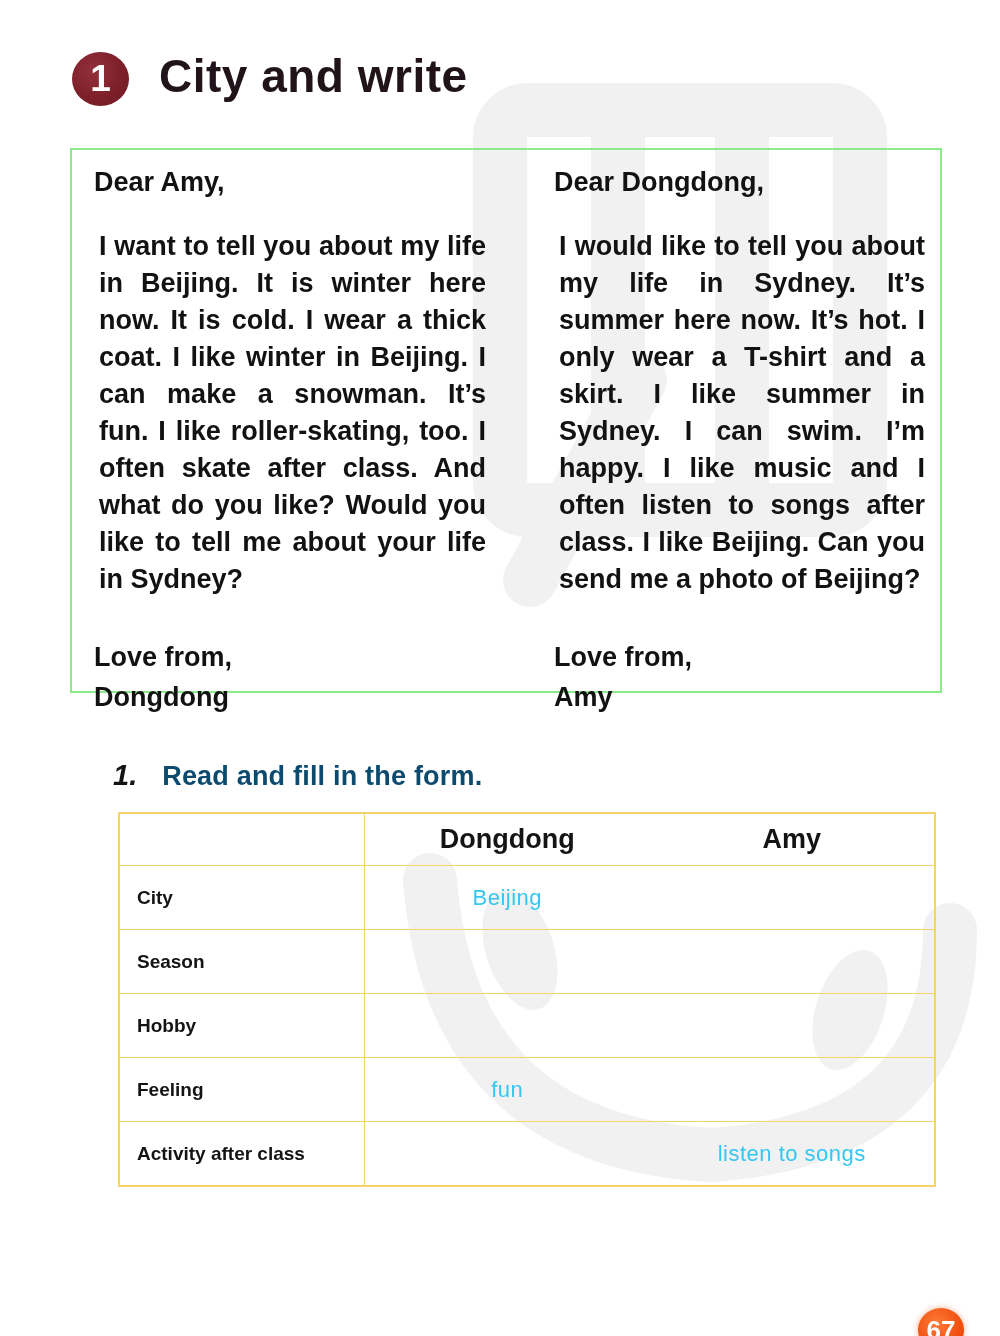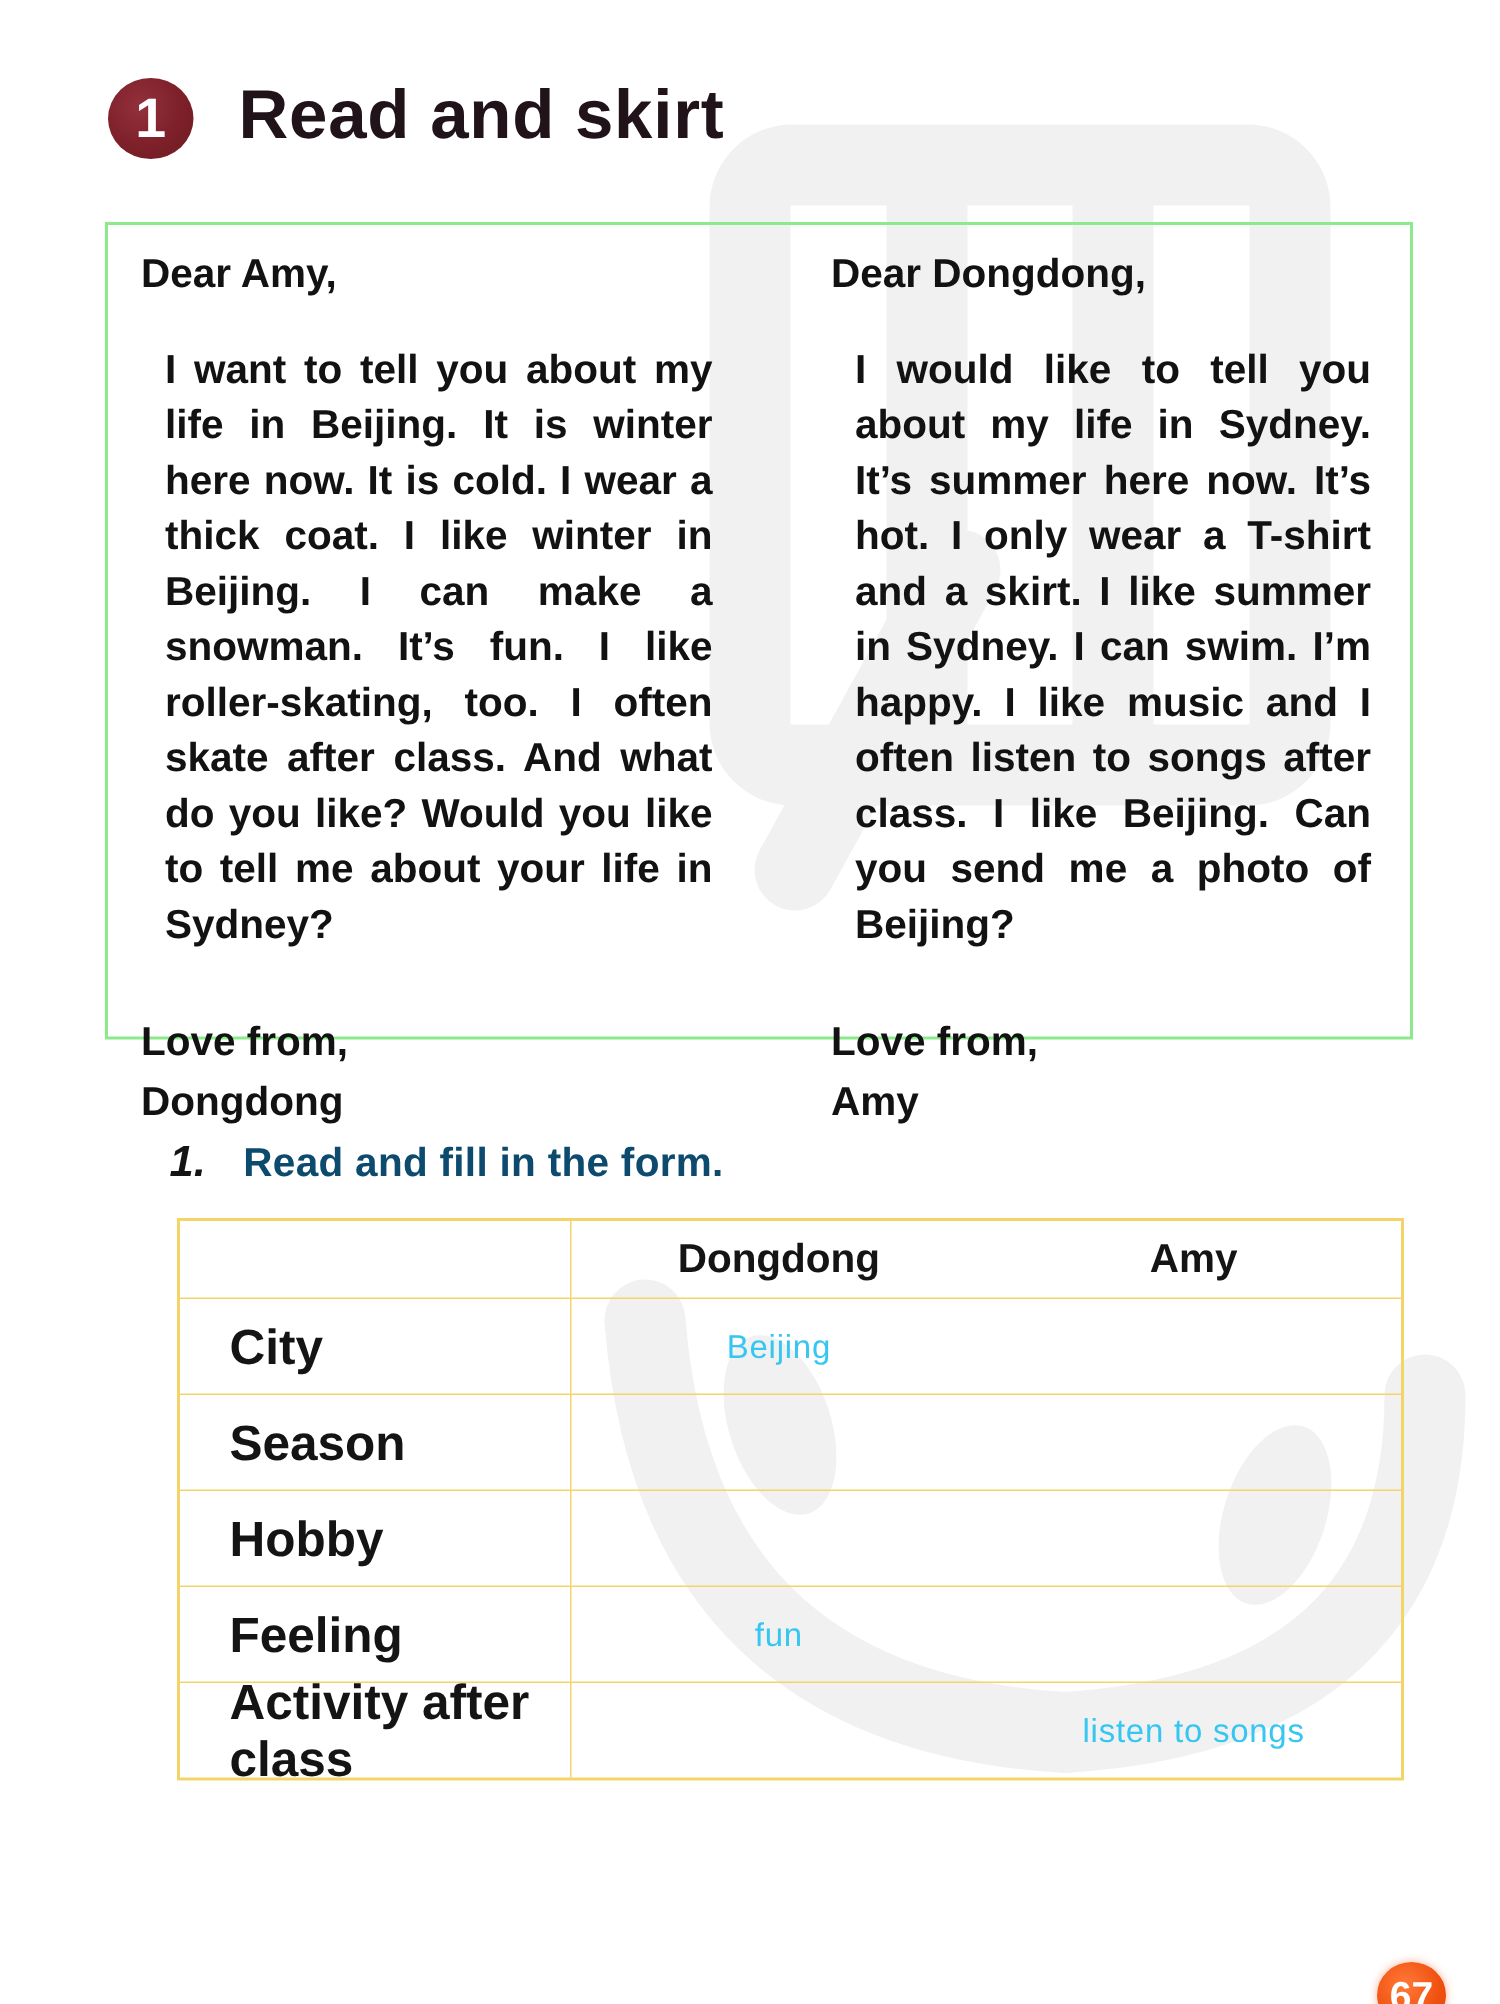--- a/index.html
+++ b/index.html
@@ -23,37 +23,37 @@
   }
   
   .letterbox{
     position:absolute;left:70px;top:148px;width:872px;height:545px;z-index:1;
     border:2.5px solid #8ce98c;box-sizing:border-box;background:transparent;
   }
   .letter{position:absolute;top:14px;font-size:27px;line-height:37px;font-weight:bold;color:#121212;}
   .letter.left{left:22px;width:397px;}
   .letter.right{left:482px;width:376px;}
   .letter .salutation{margin:0 0 27px 0;}
-  .letter .body{margin:16px;text-align:justify;}
+  .letter .body{margin:5px;text-align:justify;}
   .letter .closing{margin:39px 0 0 0;line-height:40px;}
   
   .exline{position:absolute;left:113px;top:759px;display:flex;align-items:baseline;z-index:2;}
   .exline .num{font-size:29px;font-weight:bold;font-style:italic;color:#141414;}
   .exline .instr{font-size:27px;font-weight:bold;margin-left:25px;color:#0c4a6e;letter-spacing:0.2px;}
   
   .ftable{
     position:absolute;left:118px;top:812px;width:818px;z-index:1;
     border:2px solid #f4d469;box-sizing:border-box;background:transparent;
   }
   .frow{display:flex;border-top:1.6px solid #f4d469;height:63px;}
   .frow.header{border-top:none;height:51px;}
   .fcell-label{
     width:245px;flex:0 0 245px;border-right:1.6px solid #f4d469;box-sizing:border-box;
     display:flex;align-items:center;padding-left:17px;
-    font-size:33px;font-weight:bold;color:#141414;margin-left:16px;
+    font-size:19px;font-weight:bold;color:#141414;
   }
   .fcell-vals{flex:1;display:flex;}
   .fhalf{width:50%;display:flex;align-items:center;justify-content:center;box-sizing:border-box;}
   .fhalf.name{font-size:27px;font-weight:bold;color:#141414;}
   .fhalf.ans{font-size:22px;font-weight:normal;color:#35c6f2;letter-spacing:0.5px;}
   
   .pagebadge{
     position:absolute;left:918px;top:1308px;width:46px;height:44px;border-radius:50%;z-index:2;
     background:radial-gradient(circle at 40% 35%, #ff7a38 0%, #f0500f 60%, #e34108 100%);
     display:flex;align-items:center;justify-content:center;
@@ -75,21 +75,21 @@
   <g fill="#f1f1f1">
     <ellipse cx="520" cy="950" rx="34" ry="62" transform="rotate(-18 520 950)"></ellipse>
     <ellipse cx="850" cy="1010" rx="34" ry="62" transform="rotate(18 850 1010)"></ellipse>
   </g>
 </svg>
 
 <div class="hdr">
   <div class="hdr-badge">
     <span>1</span>
   </div>
-  <div class="hdr-title">Read and skirt</div>
+  <div class="hdr-title">City and write</div>
 </div>
 
 <div class="letterbox">
   <div class="letter left">
     <p class="salutation">Dear Amy,</p>
     <p class="body">I want to tell you about my life in Beijing. It is winter here now. It is cold. I wear a thick coat. I like winter in Beijing. I can make a snowman. It’s fun. I like roller-skating, too. I often skate after class. And what do you like? Would you like to tell me about your life in Sydney?</p>
     <p class="closing"><span>Love from,</span><br>
       <span>Dongdong</span></p>
   </div>
   <div class="letter right">

